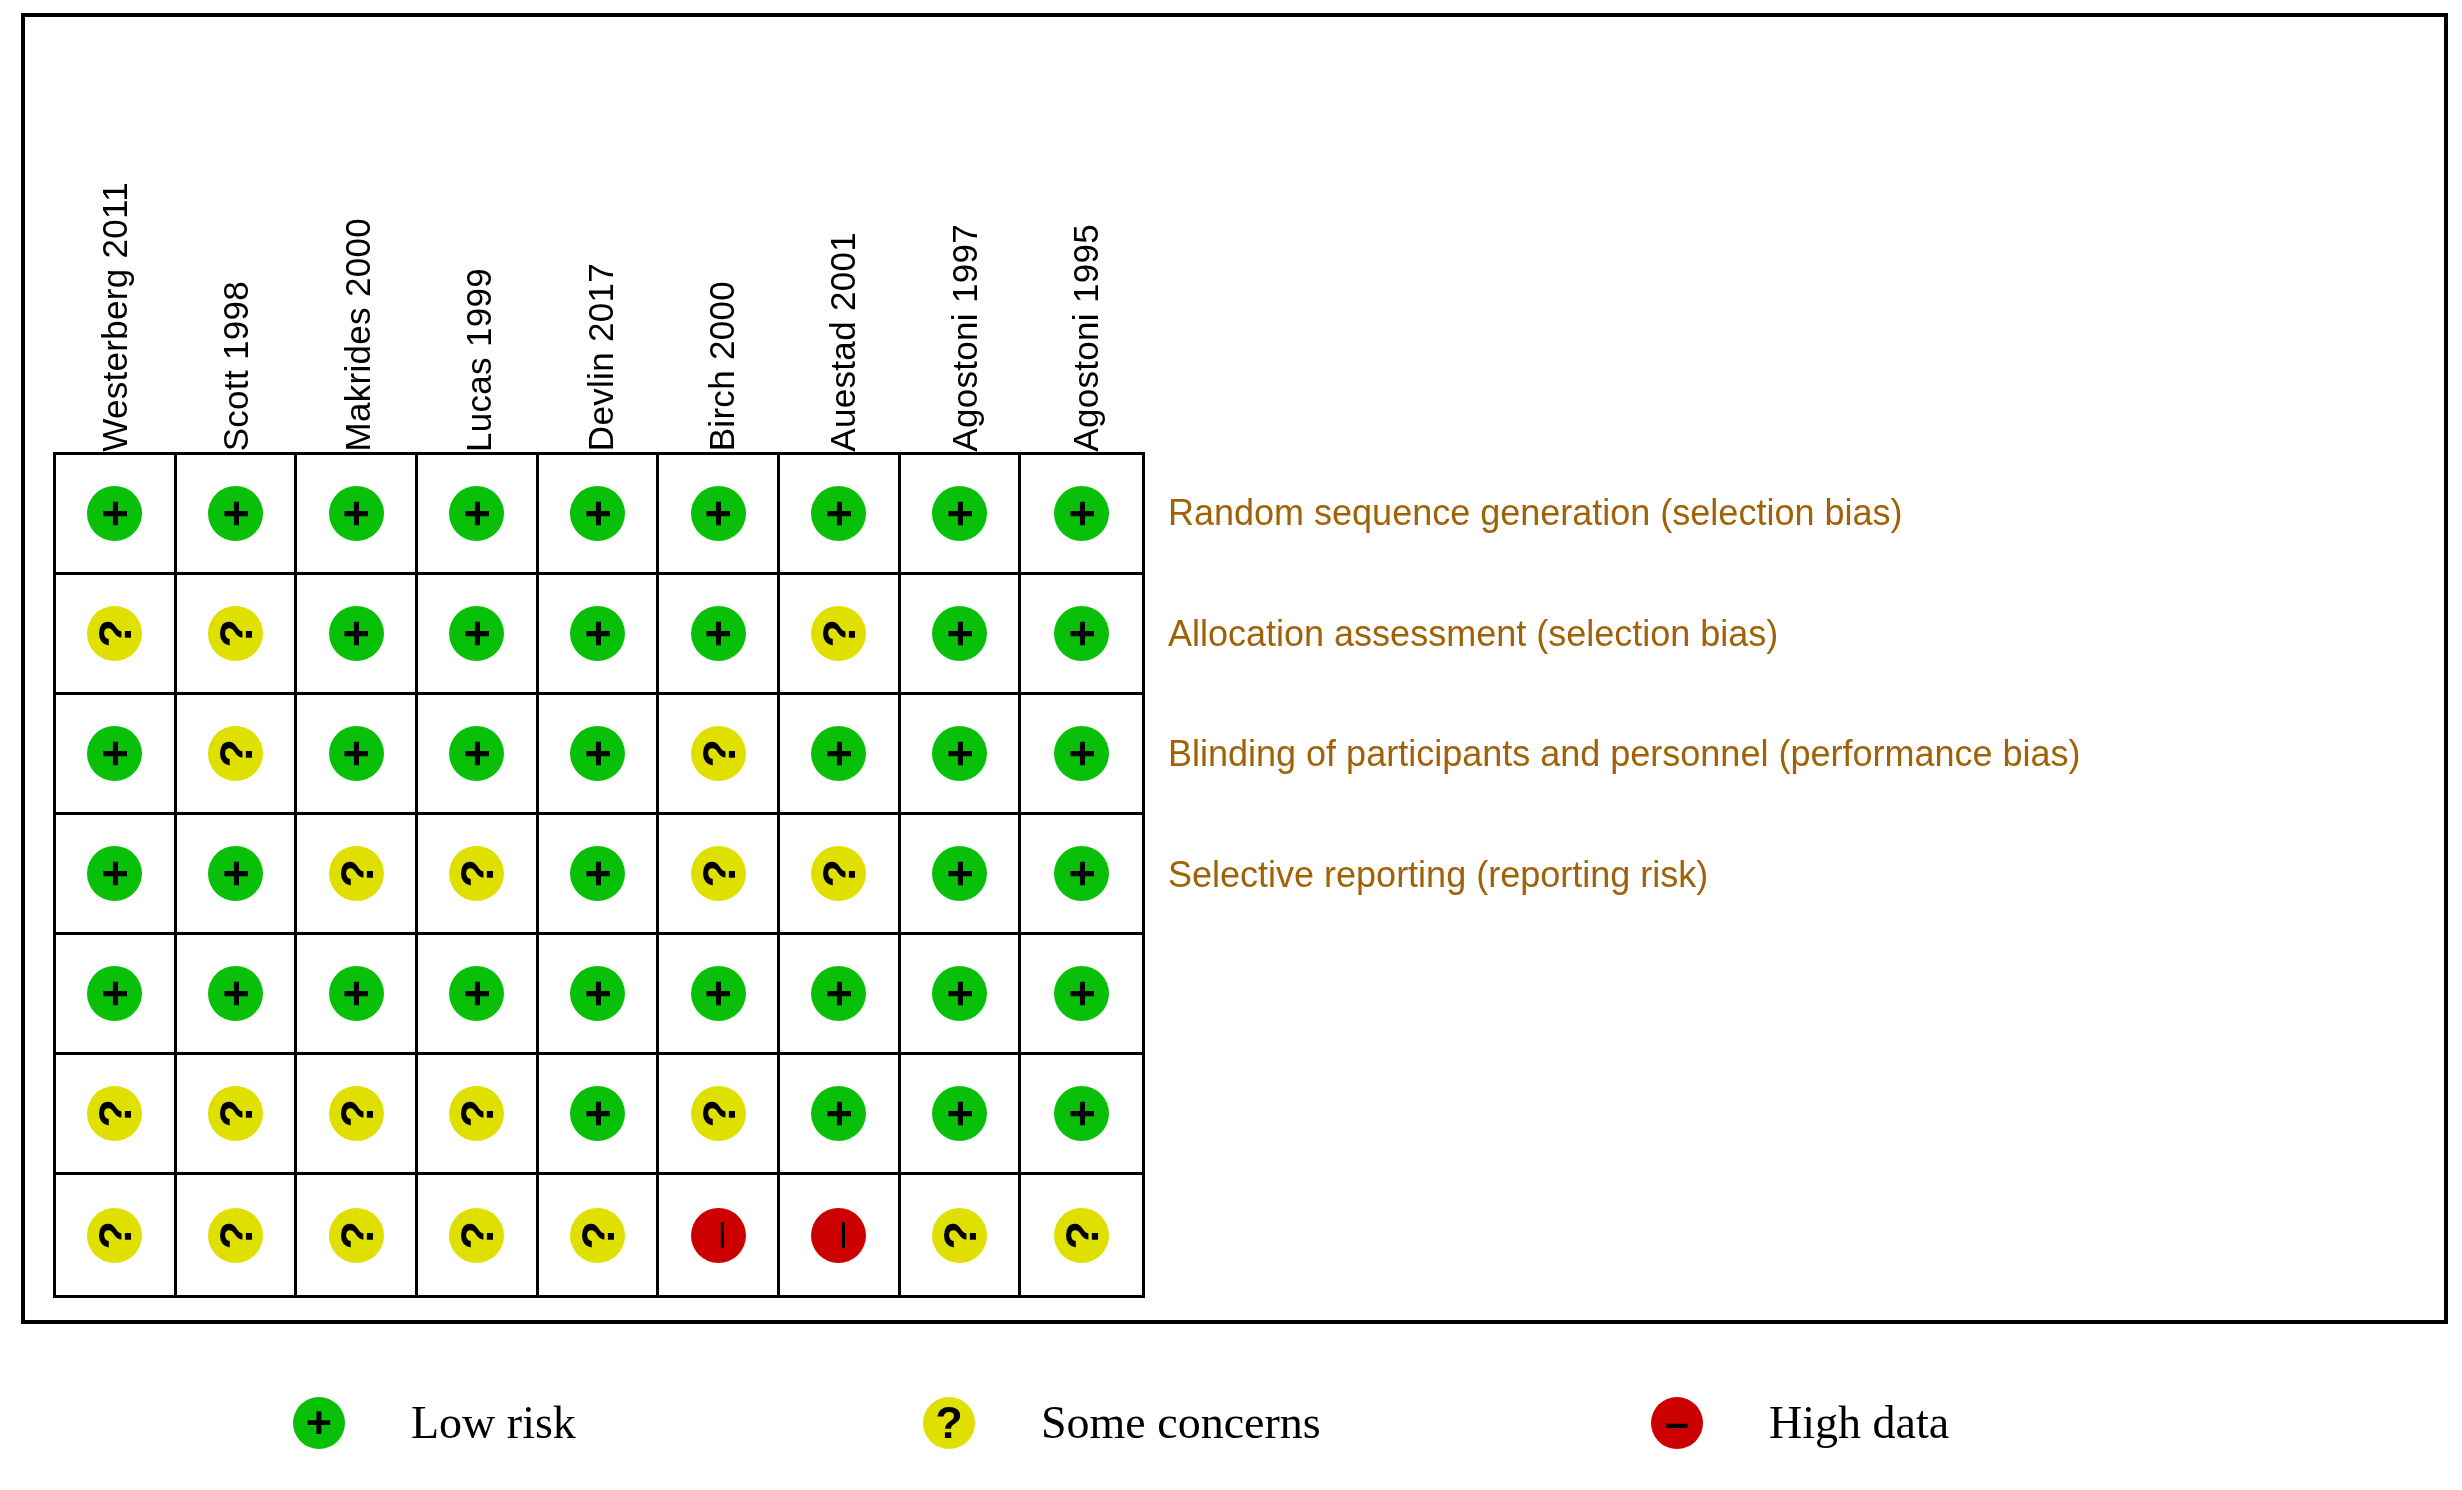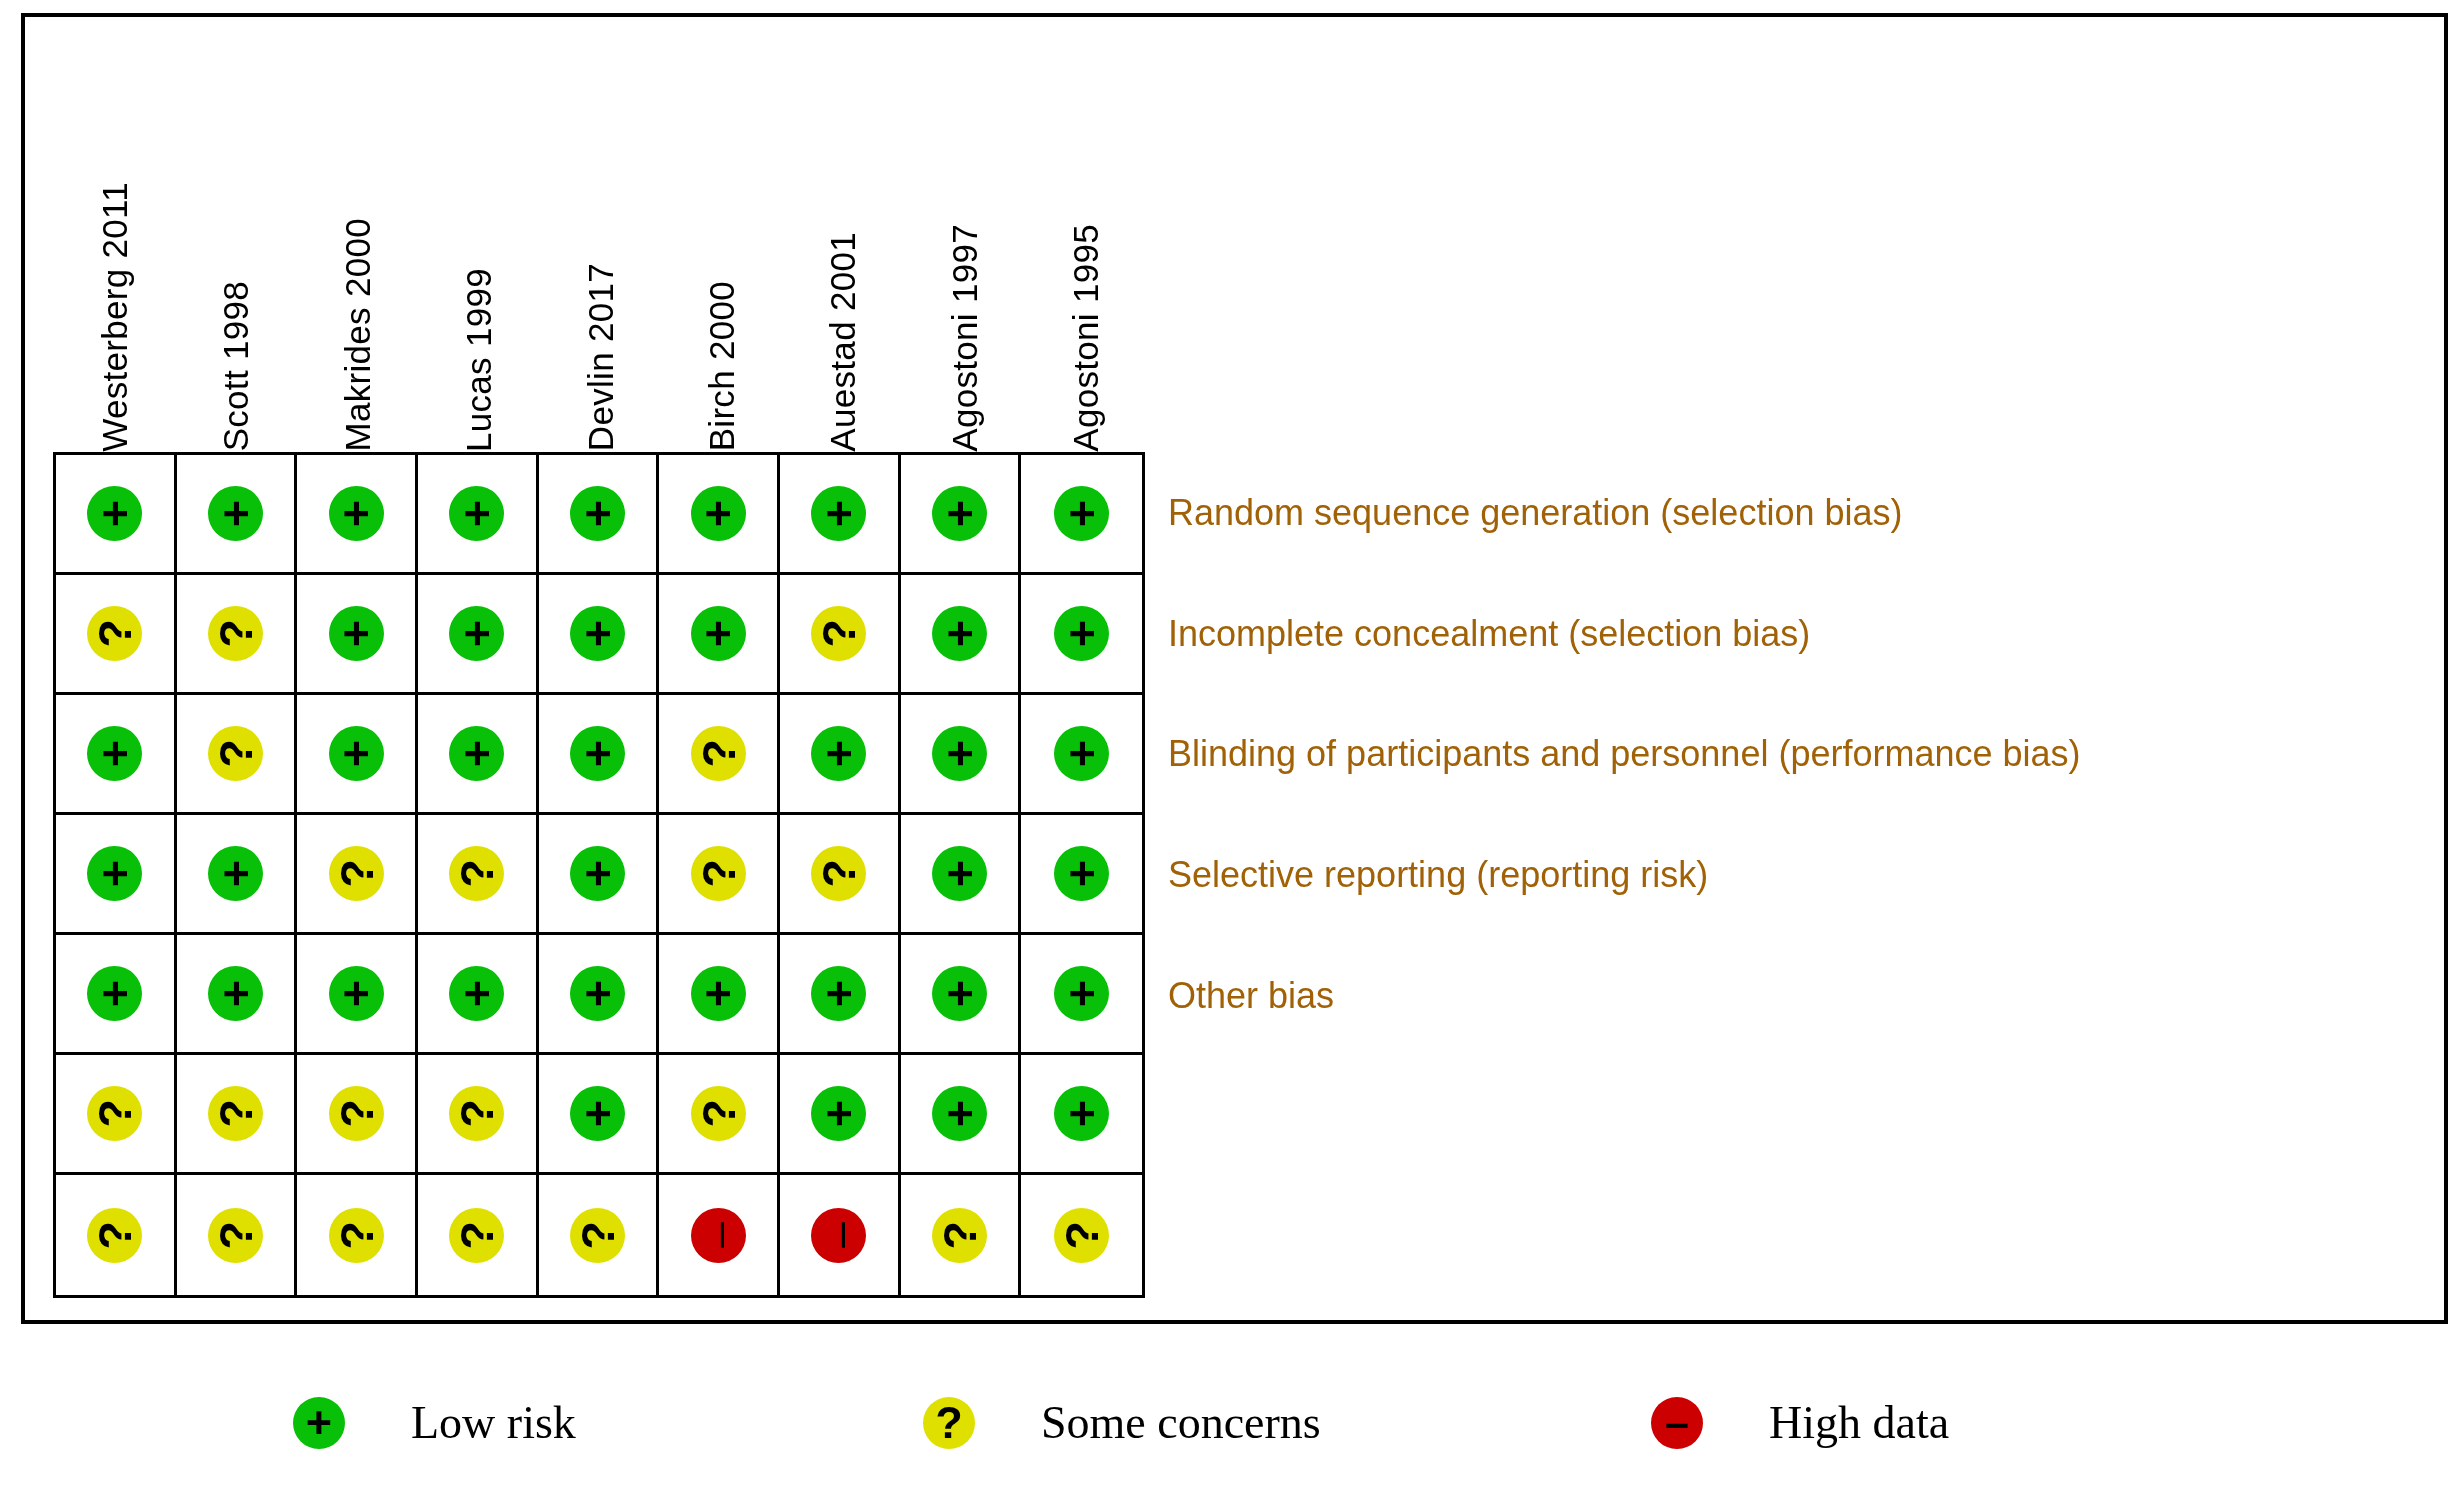--- a/index.html
+++ b/index.html
@@ -529,24 +529,23 @@
       </div>
       <div class="cell last-col last-row">
         <div class="judgement some">
           <span class="glyph">?</span>
         </div>
       </div>
     </div>
 
   <div id="row-labels">
       <div class="row-label">Random sequence generation (selection bias)</div>
-      <div class="row-label">Incomplete concealment (selection bias)</div>
+      <div class="row-label">Allocation assessment (selection bias)</div>
       <div class="row-label">Blinding of participants and personnel (performance bias)</div>
       <div class="row-label">Selective reporting (reporting risk)</div>
-      <div class="row-label">Other bias</div>
     </div>
 
   <div id="legend">
       <div class="legend-item" style="left: 272px;">
         <div class="legend-circle low">
           <span class="glyph">+</span>
         </div>
         <span class="legend-label">Low risk</span>
       </div>
       <div class="legend-item" style="left: 902px;">

